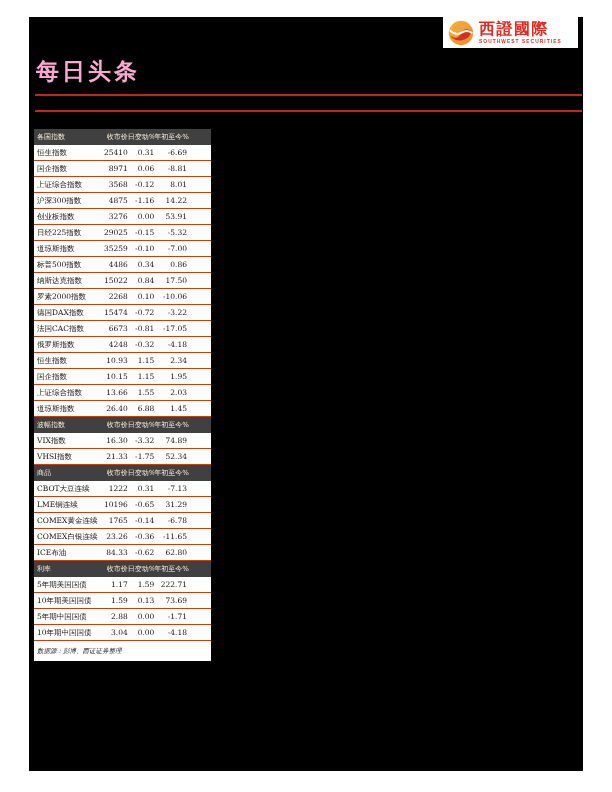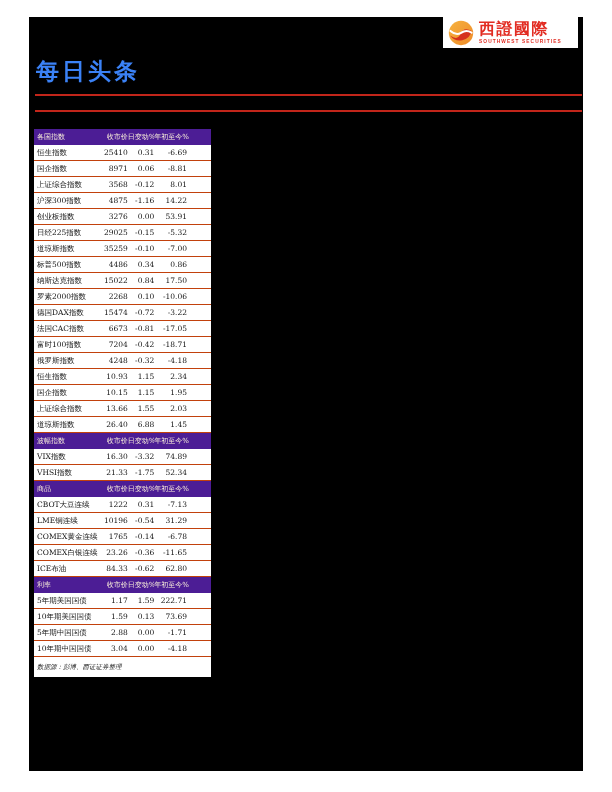--- a/index.html
+++ b/index.html
@@ -23,35 +23,35 @@
     font-size:16px;font-weight:bold;color:#e22c22;letter-spacing:1.5px;line-height:1;
     font-family:"DejaVu Serif","Liberation Serif",serif;white-space:nowrap;
   }
   .logo-en{
     font-size:4.8px;color:#e22c22;font-weight:bold;letter-spacing:1.1px;margin-top:1.5px;
     font-family:"Liberation Sans","DejaVu Sans",sans-serif;white-space:nowrap;
   }
   
   .title{
     position:absolute;left:7px;top:41px;margin:0;
-    font-size:23px;font-weight:bold;color:#3b82f6;letter-spacing:3px;line-height:1.1;
+    font-size:23px;font-weight:bold;color:#f9a8d4;letter-spacing:3px;line-height:1.1;
   }
   .rule{position:absolute;left:6px;right:1px;height:2px;background:#c2251a;}
   .rule1{top:77px;}
   .rule2{top:93px;}
   
   .market-table{
     position:absolute;left:5px;top:112px;width:177px;background:#ffffff;
   }
   .t-row{
     display:flex;align-items:center;height:16px;box-sizing:border-box;
     font-size:7.5px;color:#141414;border-bottom:1px solid #c2410c;
   }
   .t-head{
-    background:#4c1d95;color:#f9eeda;border-bottom:none;font-size:7px;height:16px;
+    background:#404040;color:#f9eeda;border-bottom:none;font-size:7px;height:16px;
   }
   .cell{box-sizing:border-box;overflow:hidden;white-space:nowrap;line-height:16px;}
   .c0{width:36%;padding-left:3px;text-align:left;}
   .c1{width:17%;text-align:right;}
   .c2{width:15%;text-align:right;}
   .c3{width:32%;text-align:right;padding-right:24px;}
   .source-note{
     font-size:6.5px;font-style:italic;color:#222222;
     padding:7px 0 5px 3px;line-height:1.2;
   }
@@ -157,26 +157,20 @@
         <div class="cell c2">-0.72</div>
         <div class="cell c3">-3.22</div>
       </div>
       <div class="t-row">
         <div class="cell c0">法国CAC指数</div>
         <div class="cell c1">6673</div>
         <div class="cell c2">-0.81</div>
         <div class="cell c3">-17.05</div>
       </div>
       <div class="t-row">
-        <div class="cell c0">富时100指数</div>
-        <div class="cell c1">7204</div>
-        <div class="cell c2">-0.42</div>
-        <div class="cell c3">-18.71</div>
-      </div>
-      <div class="t-row">
         <div class="cell c0">俄罗斯指数</div>
         <div class="cell c1">4248</div>
         <div class="cell c2">-0.32</div>
         <div class="cell c3">-4.18</div>
       </div>
       <div class="t-row">
         <div class="cell c0">恒生指数</div>
         <div class="cell c1">10.93</div>
         <div class="cell c2">1.15</div>
         <div class="cell c3">2.34</div>
@@ -225,21 +219,21 @@
       </div>
       <div class="t-row">
         <div class="cell c0">CBOT大豆连续</div>
         <div class="cell c1">1222</div>
         <div class="cell c2">0.31</div>
         <div class="cell c3">-7.13</div>
       </div>
       <div class="t-row">
         <div class="cell c0">LME铜连续</div>
         <div class="cell c1">10196</div>
-        <div class="cell c2">-0.54</div>
+        <div class="cell c2">-0.65</div>
         <div class="cell c3">31.29</div>
       </div>
       <div class="t-row">
         <div class="cell c0">COMEX黄金连续</div>
         <div class="cell c1">1765</div>
         <div class="cell c2">-0.14</div>
         <div class="cell c3">-6.78</div>
       </div>
       <div class="t-row">
         <div class="cell c0">COMEX白银连续</div>

